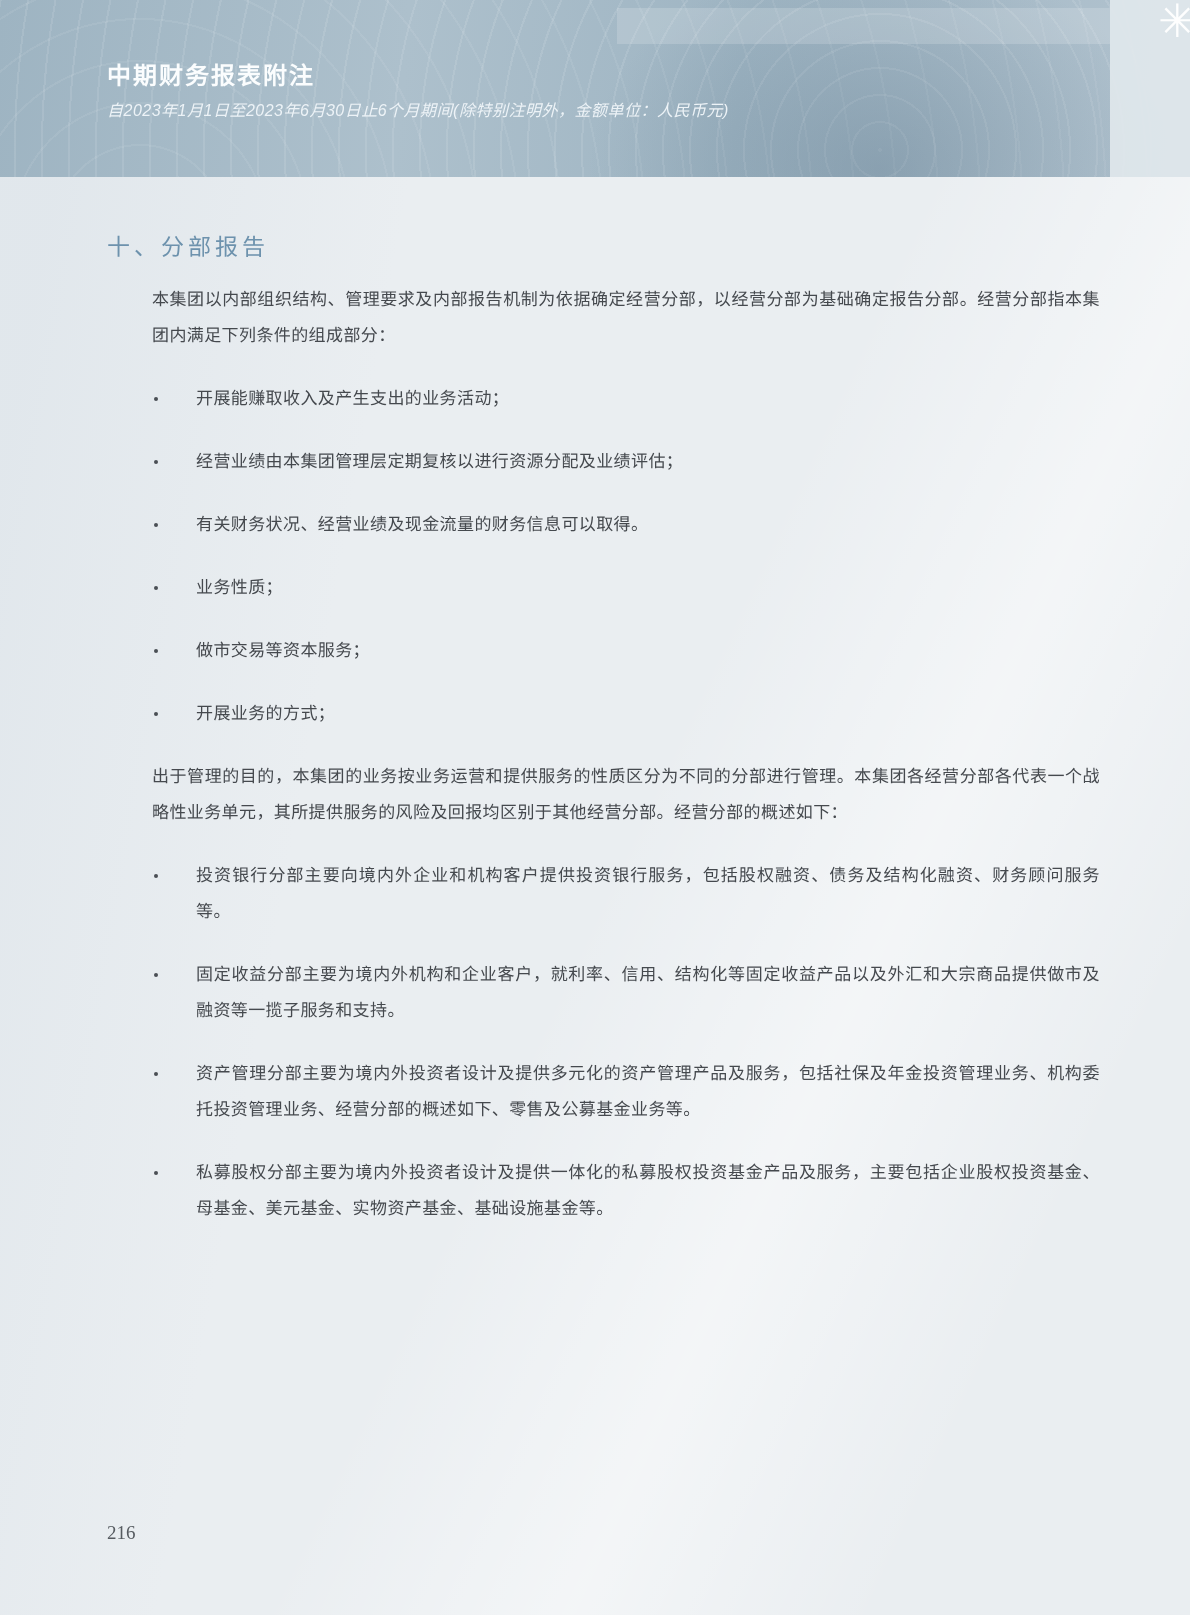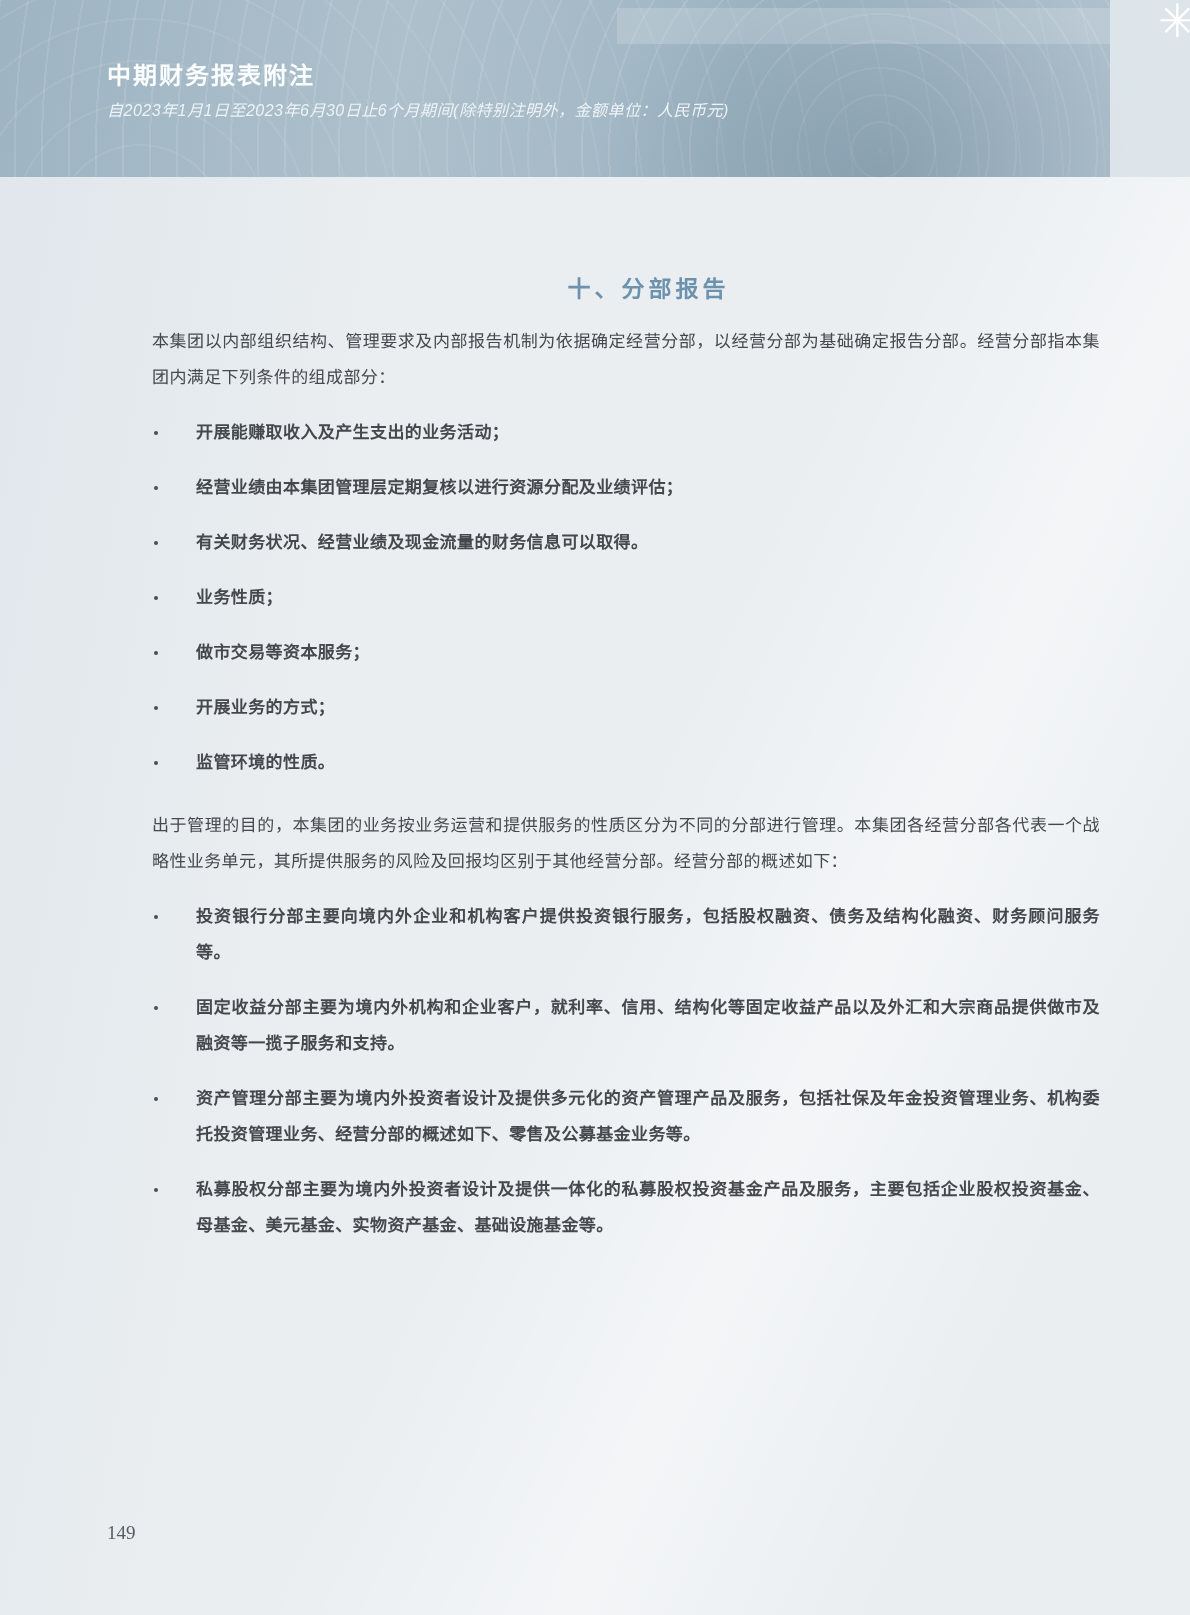--- a/index.html
+++ b/index.html
@@ -41,33 +41,33 @@
   }
   .banner-subtitle {
     position:absolute; left:107px; top:97px;
     font-size:16px; font-style:italic; letter-spacing:0.5px; color:#edf3f7;
   }
 
   
   .content { position:absolute; top:177px; left:0; width:1190px; }
 
   .section-title {
-    margin:93px 0 0 107px;
-    font-size:23px; font-weight:bold; letter-spacing:4px; color:#6d92ad;text-align:center;
+    margin:51px 0 0 107px;
+    font-size:23px; font-weight:normal; letter-spacing:4px; color:#6d92ad;
   }
 
   .blk {
     margin:27px 0 0 152px; width:948px;
     font-size:17px; line-height:36px; letter-spacing:0.4px;
     color:#45494e; text-align:justify;
   }
   .blk.first { margin-top:20px; }
 
   ul.bullets { list-style:none; margin-left:152px; width:948px; }
-  ul.bullets li { display:flex; margin-top:19px;font-weight:bold; }
+  ul.bullets li { display:flex; margin-top:27px; }
   .dot {
     flex:none; width:44px; position:relative;
   }
   .dot::after{
     content:""; position:absolute; left:2px; top:16px;
     width:4px; height:4px; border-radius:50%; background:#4a4f54;
   }
   .li-text {
     flex:1; font-size:17px; line-height:36px; letter-spacing:0.4px;
     color:#45494e; text-align:justify;
@@ -119,24 +119,20 @@
         <span class="li-text">业务性质；</span>
       </li>
       <li>
         <span class="dot"></span>
         <span class="li-text">做市交易等资本服务；</span>
       </li>
       <li>
         <span class="dot"></span>
         <span class="li-text">开展业务的方式；</span>
       </li>
-      <li>
-        <span class="dot"></span>
-        <span class="li-text">监管环境的性质。</span>
-      </li>
     </ul>
 
     <p class="blk">出于管理的目的，本集团的业务按业务运营和提供服务的性质区分为不同的分部进行管理。本集团各经营分部各代表一个战略性业务单元，其所提供服务的风险及回报均区别于其他经营分部。经营分部的概述如下：</p>
 
     <ul class="bullets">
       <li>
         <span class="dot"></span>
         <span class="li-text">投资银行分部主要向境内外企业和机构客户提供投资银行服务，包括股权融资、债务及结构化融资、财务顾问服务等。</span>
       </li>
       <li>
@@ -148,15 +144,15 @@
         <span class="li-text">资产管理分部主要为境内外投资者设计及提供多元化的资产管理产品及服务，包括社保及年金投资管理业务、机构委托投资管理业务、经营分部的概述如下、零售及公募基金业务等。</span>
       </li>
       <li>
         <span class="dot"></span>
         <span class="li-text">私募股权分部主要为境内外投资者设计及提供一体化的私募股权投资基金产品及服务，主要包括企业股权投资基金、母基金、美元基金、实物资产基金、基础设施基金等。</span>
       </li>
     </ul>
 
   </main>
 
-  <div class="page-number">149</div>
+  <div class="page-number">216</div>
 
 </div>
 
 </body></html>

